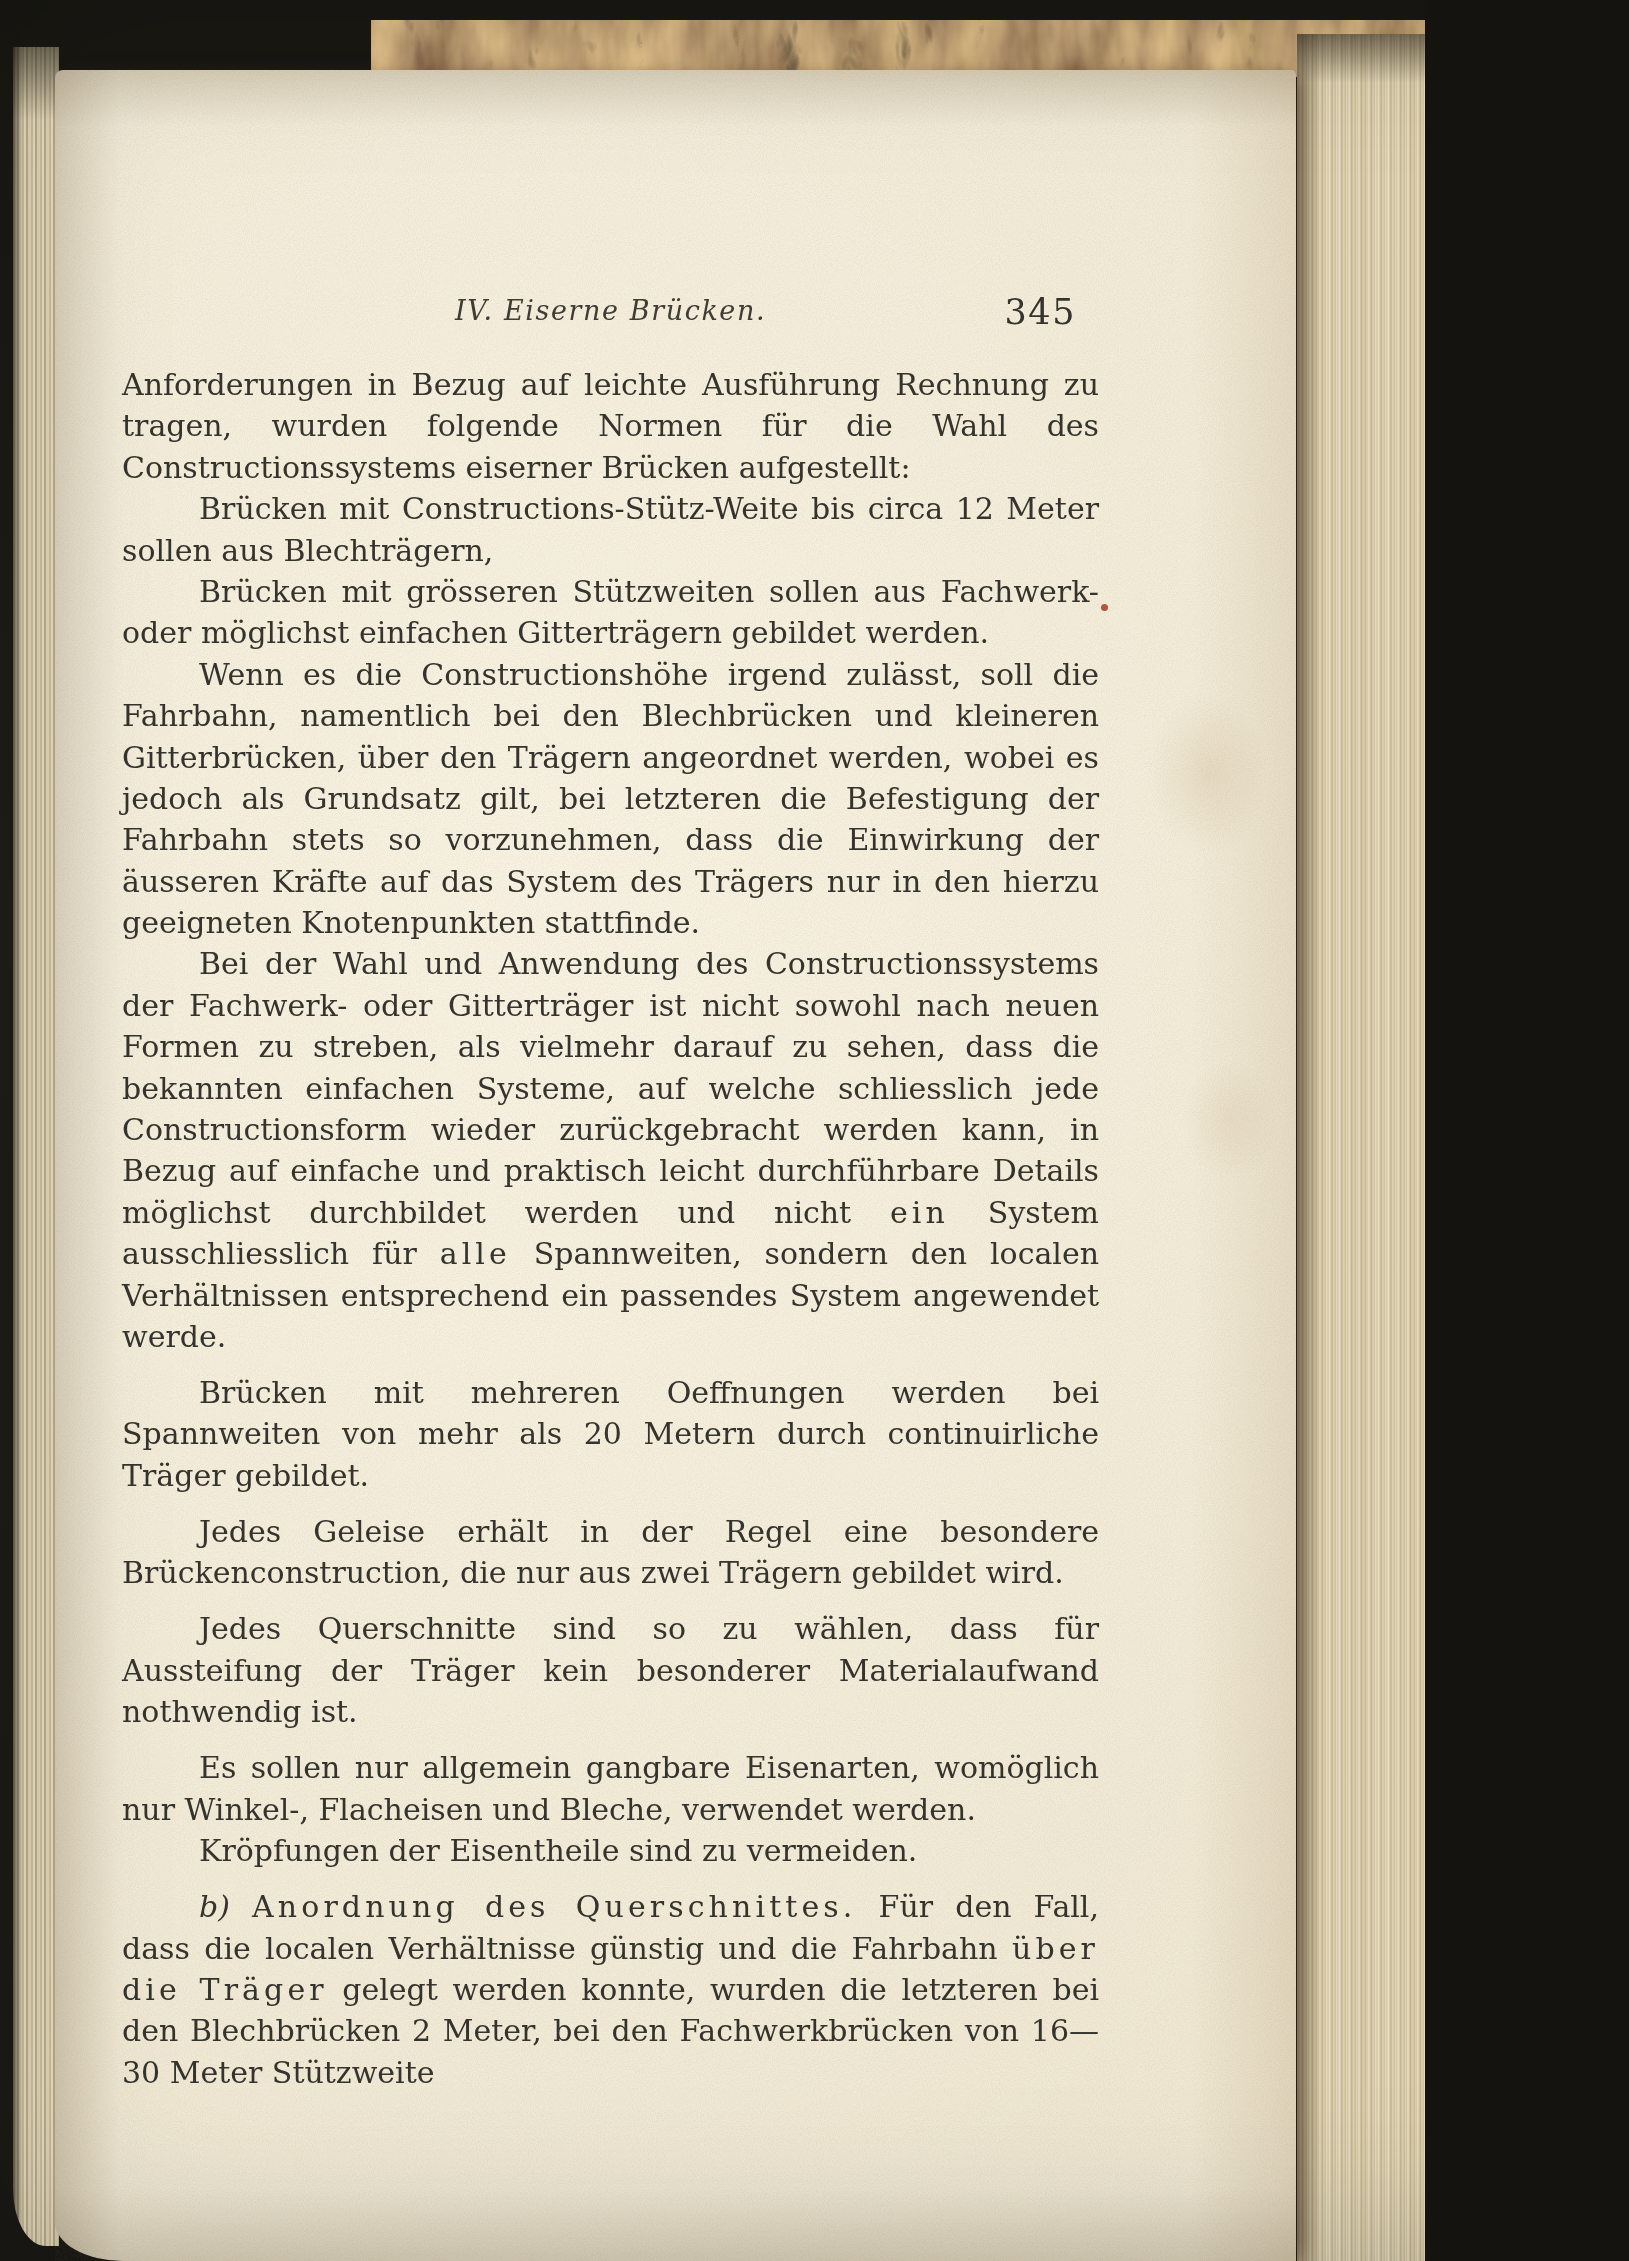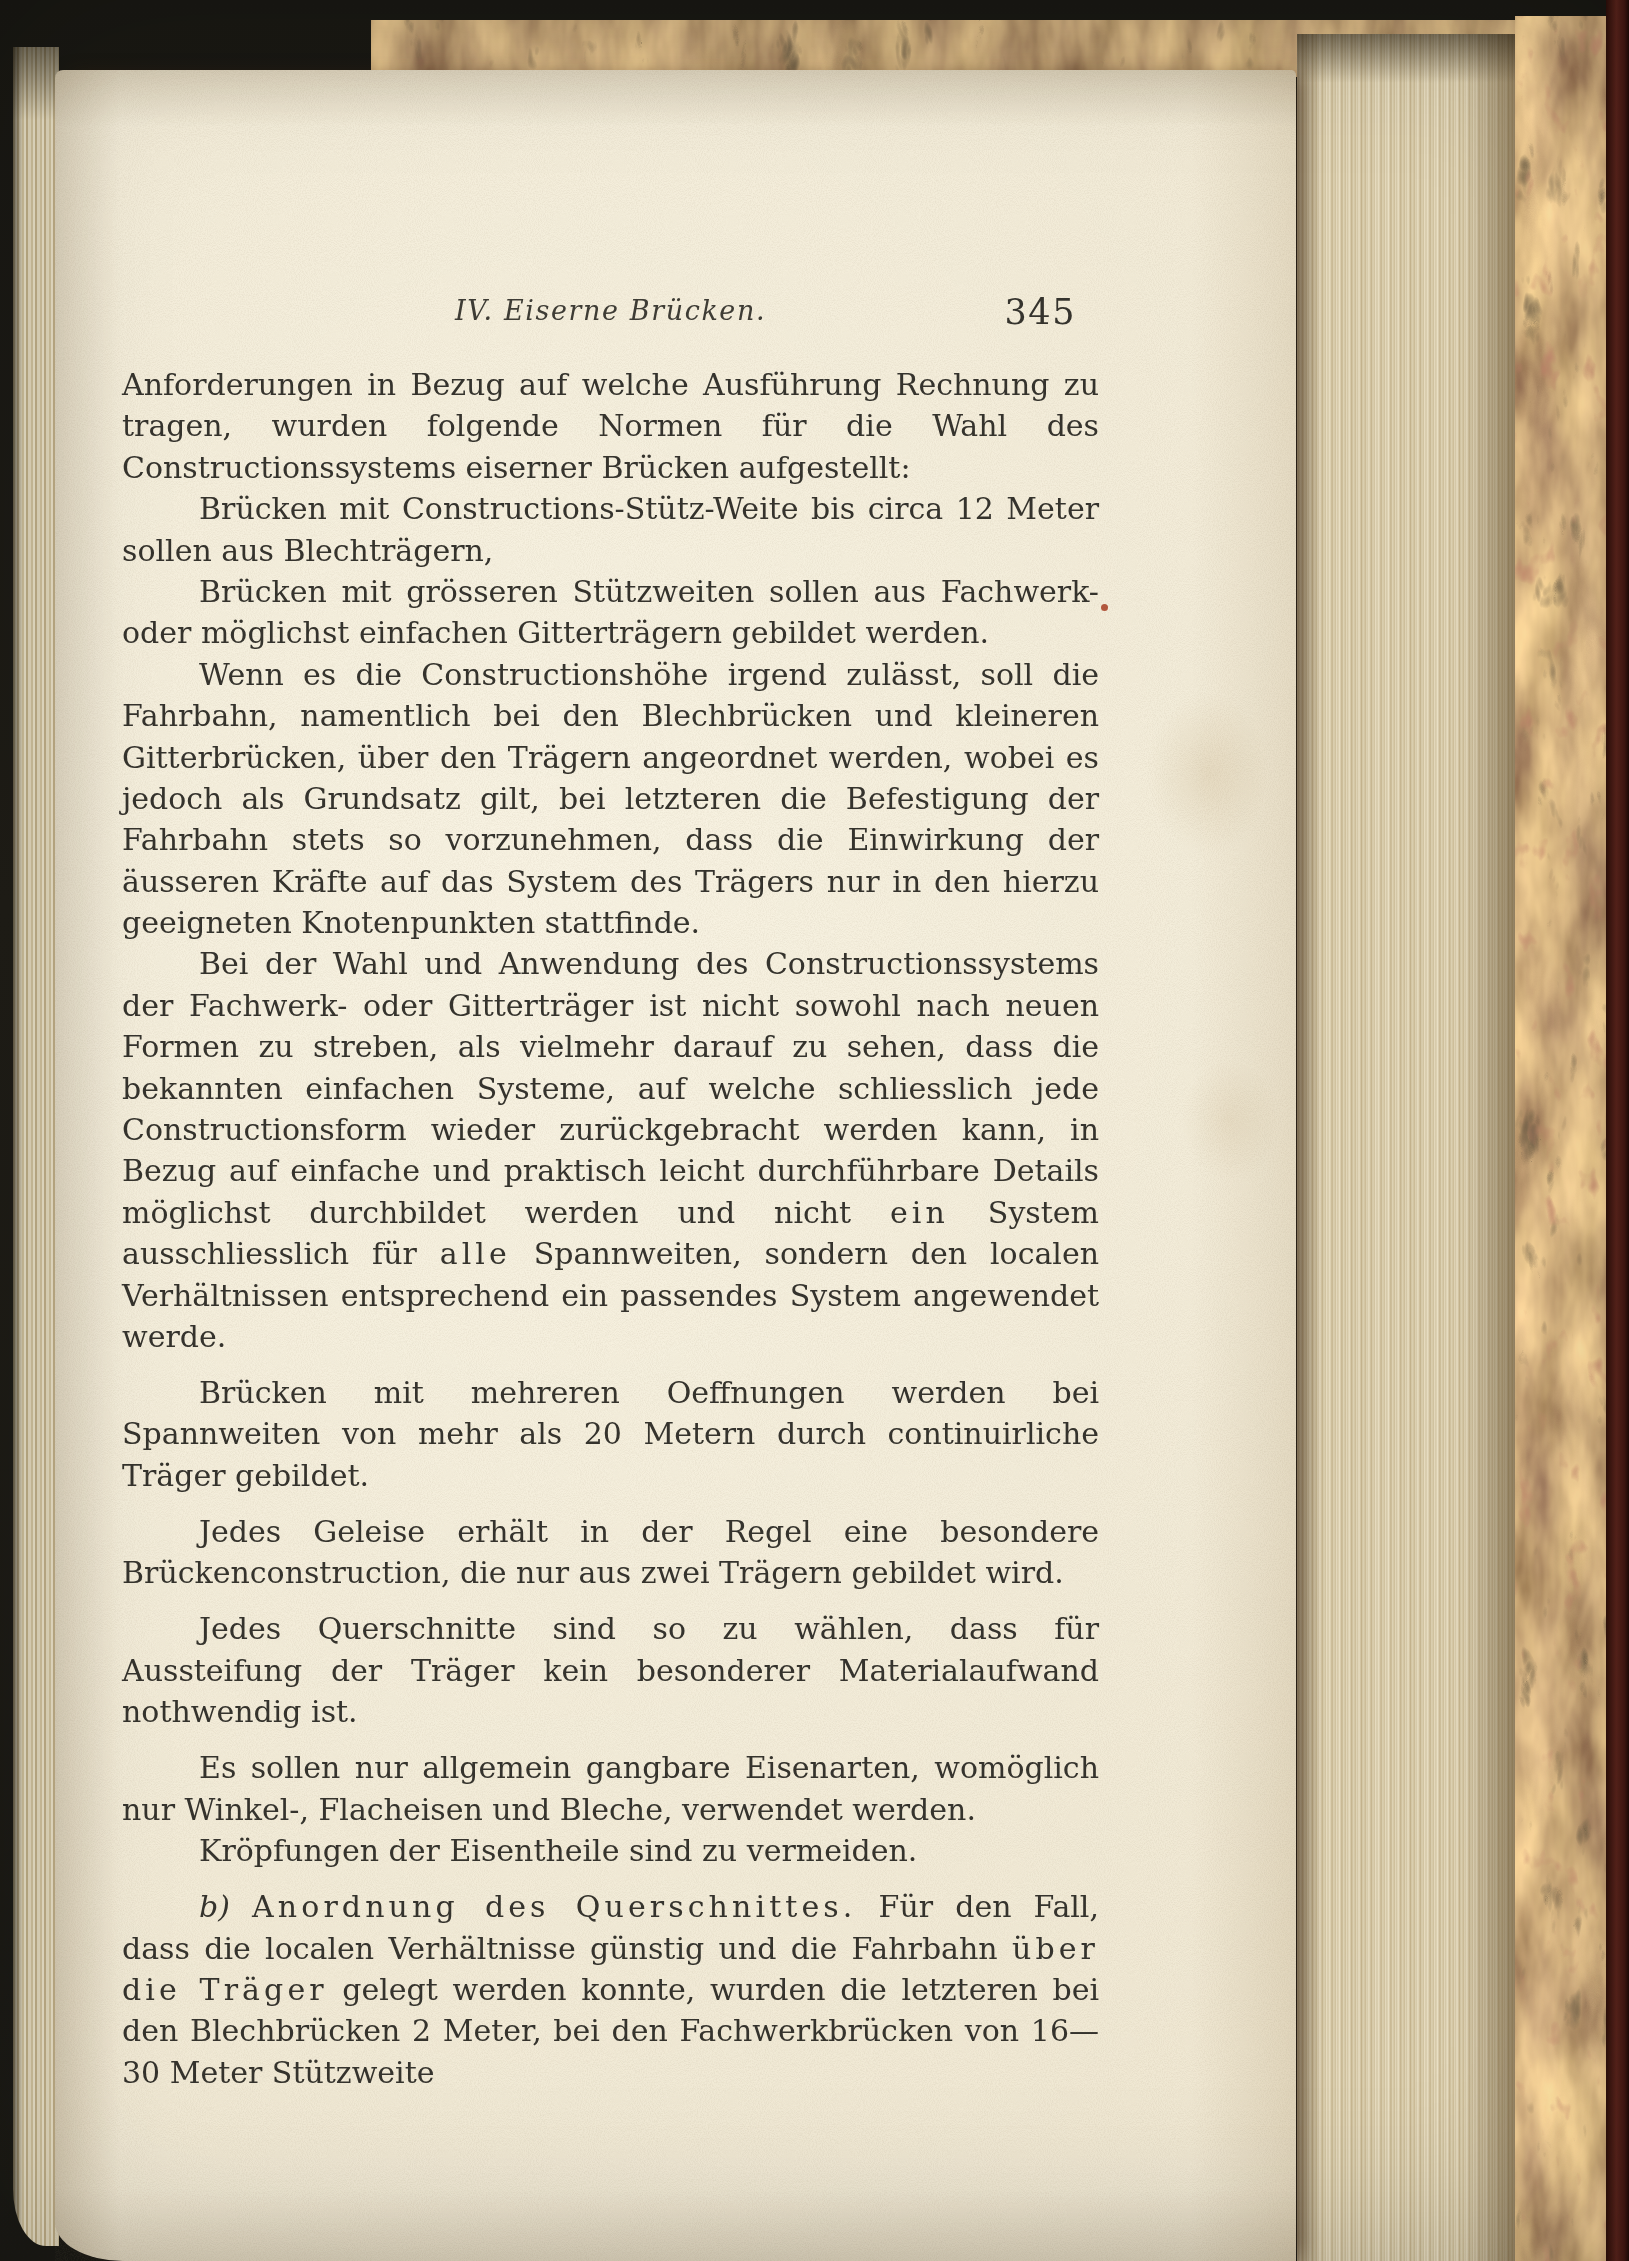--- a/index.html
+++ b/index.html
@@ -1,18 +1,18 @@
 <!DOCTYPE html>
 <html lang="de" style="font-size:13px"><head>
 <meta charset="utf-8">
 <style>
   html, body { margin: 0; padding: 0; background: #14130f; }
   .scene {
     position: relative;
-    width: 1629px;
+    width: 1425px;
     height: 2261px;
     overflow: hidden;
     background: linear-gradient(180deg, #191813, #201e18 40%, #1b1a15);
     font-family: "DejaVu Serif", "Liberation Serif", serif;
   }
   .layer { position: absolute; }
 
   
   .marble-top { left: 371px; top: 19.5px; width: 1157px; height: 57px; opacity: 0.9; }
 
@@ -146,21 +146,21 @@
   <div class="layer stain stain-a"></div>
   <div class="layer stain stain-b"></div>
   <div class="layer red-fleck"></div>
 
   <div class="page-content">
     <div class="running-header">
       <div class="header-title">IV. Eiserne Brücken.</div>
       <div class="page-number">345</div>
     </div>
     <div class="page-body">
-        <p class="para"><span class="seg-normal">Anforderungen in Bezug auf welche Ausführung Rechnung zu tragen, wurden folgende Normen für die Wahl des Constructionssystems eiserner Brücken aufgestellt:</span></p>
+        <p class="para"><span class="seg-normal">Anforderungen in Bezug auf leichte Ausführung Rechnung zu tragen, wurden folgende Normen für die Wahl des Constructionssystems eiserner Brücken aufgestellt:</span></p>
         <p class="para indent"><span class="seg-normal">Brücken mit Constructions-Stütz-Weite bis circa 12 Meter sollen aus Blechträgern,</span></p>
         <p class="para indent"><span class="seg-normal">Brücken mit grösseren Stützweiten sollen aus Fachwerk- oder möglichst einfachen Gitterträgern gebildet werden.</span></p>
         <p class="para indent"><span class="seg-normal">Wenn es die Constructionshöhe irgend zulässt, soll die Fahrbahn, namentlich bei den Blechbrücken und kleineren Gitterbrücken, über den Trägern angeordnet werden, wobei es jedoch als Grundsatz gilt, bei letzteren die Befestigung der Fahrbahn stets so vorzunehmen, dass die Einwirkung der äusseren Kräfte auf das System des Trägers nur in den hierzu geeigneten Knotenpunkten stattfinde.</span></p>
         <p class="para indent"><span class="seg-normal">Bei der Wahl und Anwendung des Constructionssystems der Fachwerk- oder Gitterträger ist nicht sowohl nach neuen Formen zu streben, als vielmehr darauf zu sehen, dass die bekannten einfachen Systeme, auf welche schliesslich jede Constructionsform wieder zurückgebracht werden kann, in Bezug auf einfache und praktisch leicht durchführbare Details möglichst durchbildet werden und nicht </span><span class="seg-spaced">ein</span><span class="seg-normal"> System ausschliesslich für </span><span class="seg-spaced">alle</span><span class="seg-normal"> Spannweiten, sondern den localen Verhältnissen entsprechend ein passendes System angewendet werde.</span></p>
         <p class="para indent extra"><span class="seg-normal">Brücken mit mehreren Oeffnungen werden bei Spannweiten von mehr als 20 Metern durch continuirliche Träger gebildet.</span></p>
         <p class="para indent extra"><span class="seg-normal">Jedes Geleise erhält in der Regel eine besondere Brückenconstruction, die nur aus zwei Trägern gebildet wird.</span></p>
         <p class="para indent extra"><span class="seg-normal">Jedes Querschnitte sind so zu wählen, dass für Aussteifung der Träger kein besonderer Materialaufwand nothwendig ist.</span></p>
         <p class="para indent extra"><span class="seg-normal">Es sollen nur allgemein gangbare Eisenarten, womöglich nur Winkel-, Flacheisen und Bleche, verwendet werden.</span></p>
         <p class="para indent"><span class="seg-normal">Kröpfungen der Eisentheile sind zu vermeiden.</span></p>
         <p class="para indent extra"><span class="seg-italic">b) </span><span class="seg-spaced">Anordnung des Querschnittes.</span><span class="seg-normal"> Für den Fall, dass die localen Verhältnisse günstig und die Fahrbahn </span><span class="seg-spaced">über die Träger</span><span class="seg-normal"> gelegt werden konnte, wurden die letzteren bei den Blechbrücken 2 Meter, bei den Fachwerkbrücken von 16—30 Meter Stützweite</span></p>

